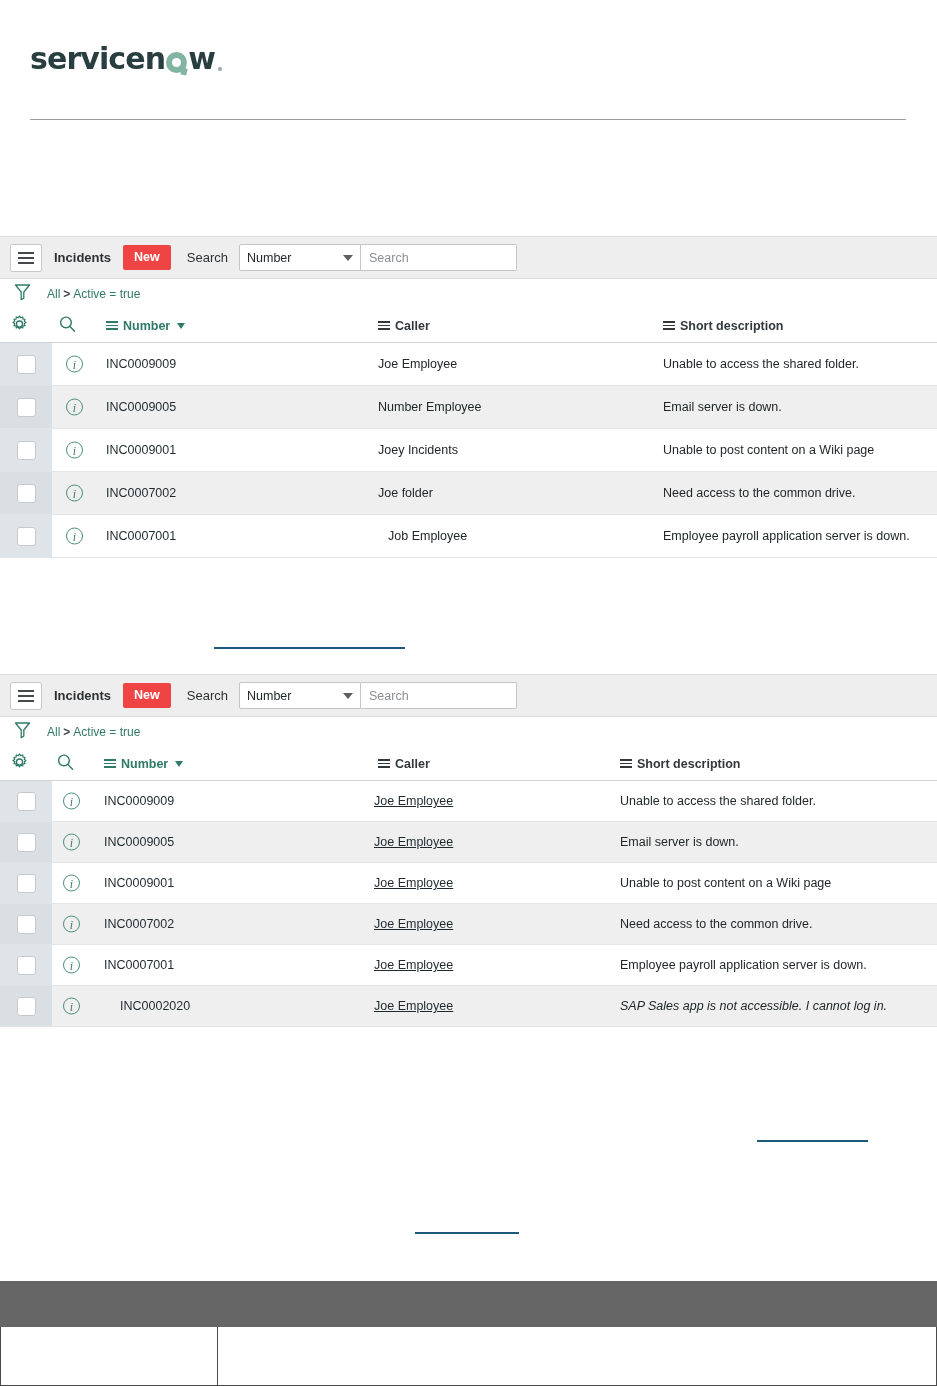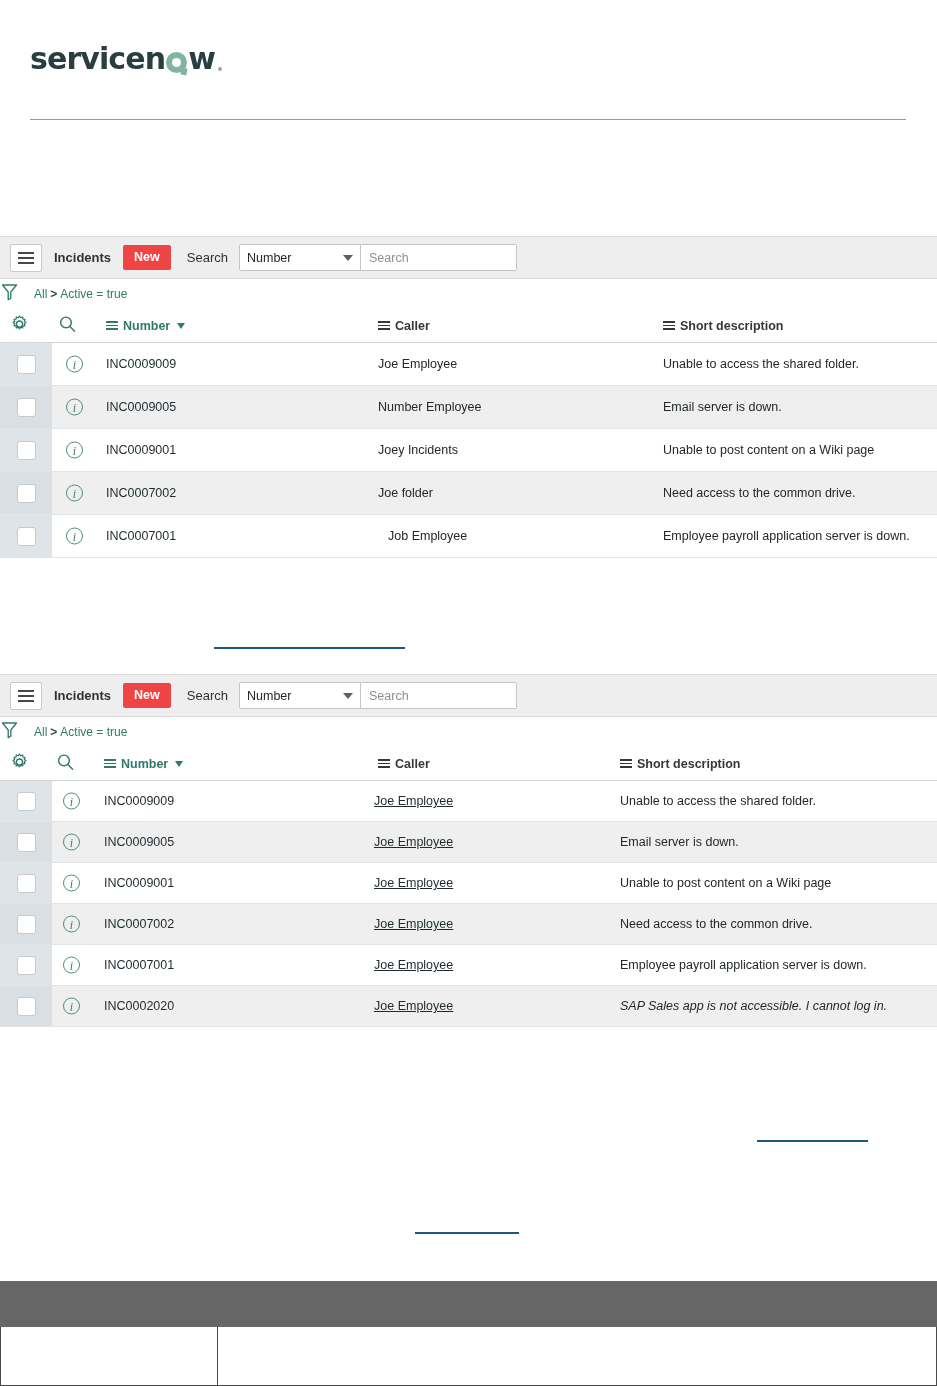--- a/index.html
+++ b/index.html
@@ -170,21 +170,21 @@
     padding: 0 8px;
     font-size: 12.5px;
     color: #8c9093;
   }
 
   
   .breadcrumb-row {
     display: flex;
     align-items: center;
     height: 30px;
-    padding-left: 1px;
+    padding-left: 14px;
     background: #ffffff;
   }
   .funnel-icon { margin-right: 16px; flex: none; }
   .crumb {
     font-size: 12px;
     color: #2f7a68;
     white-space: nowrap;
   }
   .crumb .sep { color: #41474a; margin: 0 3px; font-weight: 700; }
 
@@ -574,21 +574,21 @@
       <div class="cell caller-link" style="left:374px;">Joe Employee</div>
       <div class="cell" style="left:620px;">Employee payroll application server is down.</div>
     </div>
     <div class="row alt" style="height:41px;">
       <div class="cb-cell">
           <span class="checkbox"></span>
         </div>
       <div class="info-cell" style="left:63px;">
           <span class="info-icon">i</span>
         </div>
-      <div class="cell num-link" style="left:104px;">INC0002020</div>
+      <div class="cell num-link" style="left:120px;">INC0002020</div>
       <div class="cell caller-link" style="left:374px;">Joe Employee</div>
       <div class="cell" style="left:620px;font-style:italic;">SAP Sales app is not accessible. I cannot log in.</div>
     </div>
   </div>
 </div>
 
 <div class="link-underline" style="left:757px; top:1140px; width:111px;"></div>
 <div class="link-underline" style="left:415px; top:1232px; width:104px;"></div>
 
 <table class="doc-table" style="left:0; top:1281px; width:937px;">

